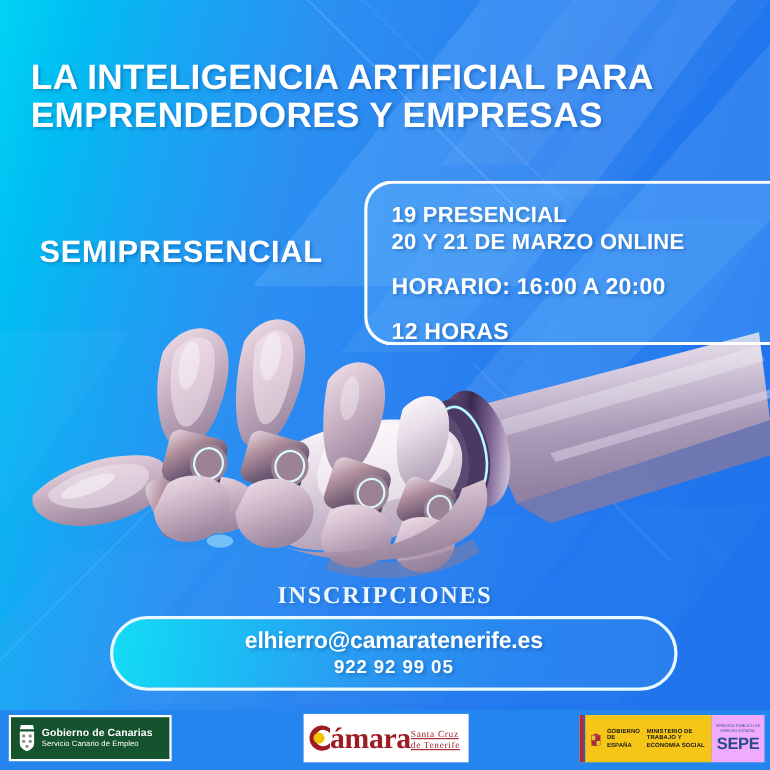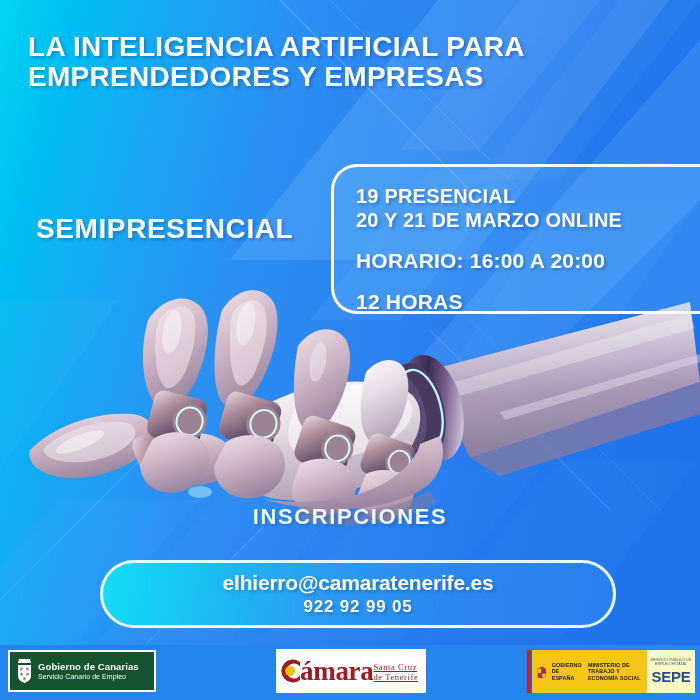--- a/index.html
+++ b/index.html
@@ -28,23 +28,23 @@
         #1e72ec 100%);
   }
   .bg-chevrons { position:absolute; inset:0; }
   .bg-streaks  { position:absolute; inset:0; }
 
   
   .hand-wrap { position:absolute; left:0; top:262px; width:700px; height:282px; }
 
   
   .headline {
-    position:absolute; left:28px; top:32px; width:660px;
+    position:absolute; left:28px; top:53px; width:660px;
     color:#ffffff;
-    font-size:28px; line-height:1.07;
+    font-size:32px; line-height:1.07;
     font-weight:bold;
     letter-spacing:0.3px;
     text-shadow:2px 2px 3px rgba(0,60,130,.35);
   }
 
   
   .semi {
     position:absolute; left:36px; top:213px;
     color:#ffffff; font-size:28px; font-weight:bold;
     letter-spacing:0.6px;
@@ -63,25 +63,26 @@
   .infobox .line {
     color:#ffffff; font-weight:bold;
     text-shadow:2px 2px 3px rgba(0,60,130,.35);
   }
   .ib-date { font-size:20px; line-height:1.18; letter-spacing:.2px; }
   .ib-time { font-size:21px; margin-top:17px; letter-spacing:.2px; }
   .ib-hours{ font-size:21px; margin-top:17px; letter-spacing:.2px; }
 
   
   .inscripciones {
-    position:absolute; left:0; top:504px; width:700px;
+    position:absolute; left:0; top:528px; width:700px;
     text-align:center;
     color:#eef8ff; font-size:22px; font-weight:bold;
     letter-spacing:1.6px;
     text-shadow:2px 2px 3px rgba(0,60,130,.3);
+    font-family:Liberation Serif, serif;
   }
 
   
   .pill {
     position:absolute; left:100px; top:560px; width:516px; height:68px;
     border:3px solid #e8f9ff;
     border-radius:40px;
     background:linear-gradient(100deg,#14ddf3 0%, #16c8f5 14%, #2a9cf2 42%, #2a86f0 70%, #2a7fee 100%);
     display:flex; flex-direction:column;
     align-items:center; justify-content:center;
@@ -143,21 +144,21 @@
     background:#f5c518;
     display:flex; align-items:center;
   }
   .es-stripe { width:7px; height:100%; background:#c8202e; }
   .es-stripe2 { width:4px; height:100%; background:#3b5ca8; }
   .es-texts { line-height:1.12; margin-left:4px; display:flex; gap:6px; align-items:center;}
   .es-t { font-size:5.4px; font-weight:bold; color:#1a1a1a; letter-spacing:.1px; }
 
   .logo-sepe {
     left:647px; top:650px; width:48px; height:43px;
-    background:#fef9c3;
+    background:#f0abfc;
     display:flex; flex-direction:column;
     align-items:center; justify-content:center;
   }
   .sepe-small { font-size:3.6px; color:#2b4a8b; text-align:center; line-height:1.25; letter-spacing:.05px;}
   .sepe-big { font-size:15px; font-weight:bold; color:#2b4a8b; letter-spacing:-0.3px; margin-top:2px;}
 </style>
 </head>
 <body>
 
 <div id="poster">

